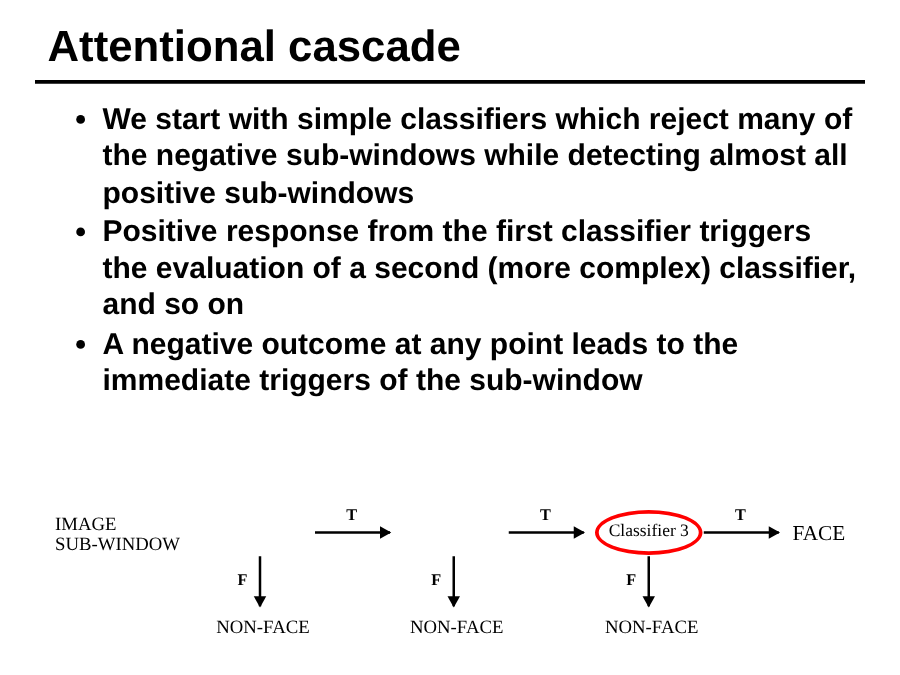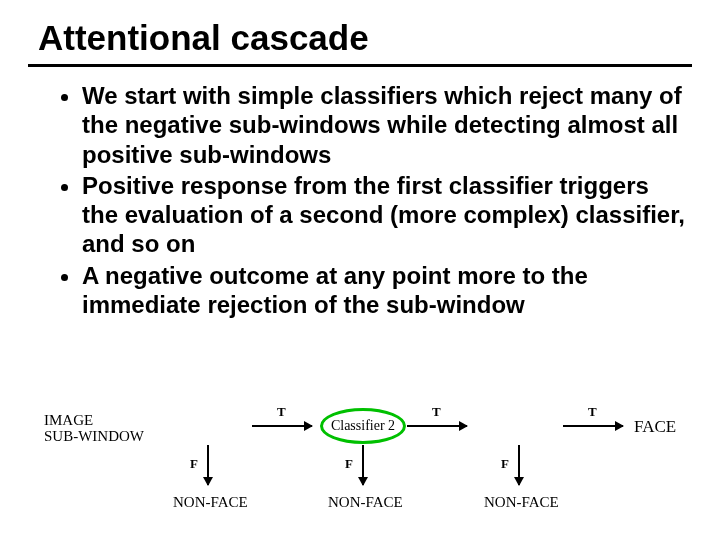--- a/index.html
+++ b/index.html
@@ -78,29 +78,29 @@
 </style>
 </head>
 <body>
 
 <h1 class="title">Attentional cascade</h1>
 <hr class="rule">
 
 <ul class="bullets">
   <li>We start with simple classifiers which reject many of the negative sub-windows while detecting almost all positive sub-windows</li>
   <li>Positive response from the first classifier triggers the evaluation of a second (more complex) classifier, and so on</li>
-  <li>A negative outcome at any point more to the immediate rejection of the sub-window</li>
+  <li>A negative outcome at any point leads to the immediate triggers of the sub-window</li>
 </ul>
 
 <div class="diag">
 
   <div class="lbl" style="left:44px; top:30px;">IMAGE</div>
   <div class="lbl" style="left:44px; top:46px;">SUB-WINDOW</div>
 
-  <div class="ellipse" style="left: 320px; top: 26px; width: 86px; height: 36px; border-color: rgb(0, 192, 0);">Classifier 2</div>
+  <div class="ellipse" style="left: 476px; top: 26px; width: 86px; height: 36px; border-color: rgb(255, 0, 0);">Classifier 3</div>
 
   <div class="arrow-h" style="left:252px; top:43px; width:60px;"></div>
   <div class="arrow-h" style="left:407px; top:43px; width:60px;"></div>
   <div class="arrow-h" style="left:563px; top:43px; width:60px;"></div>
 
   <div class="lbl small" style="left:277px; top:22px;">T</div>
   <div class="lbl small" style="left:432px; top:22px;">T</div>
   <div class="lbl small" style="left:588px; top:22px;">T</div>
 
   <div class="lbl" style="left:634px; top:35px; font-size:17px;">FACE</div>

